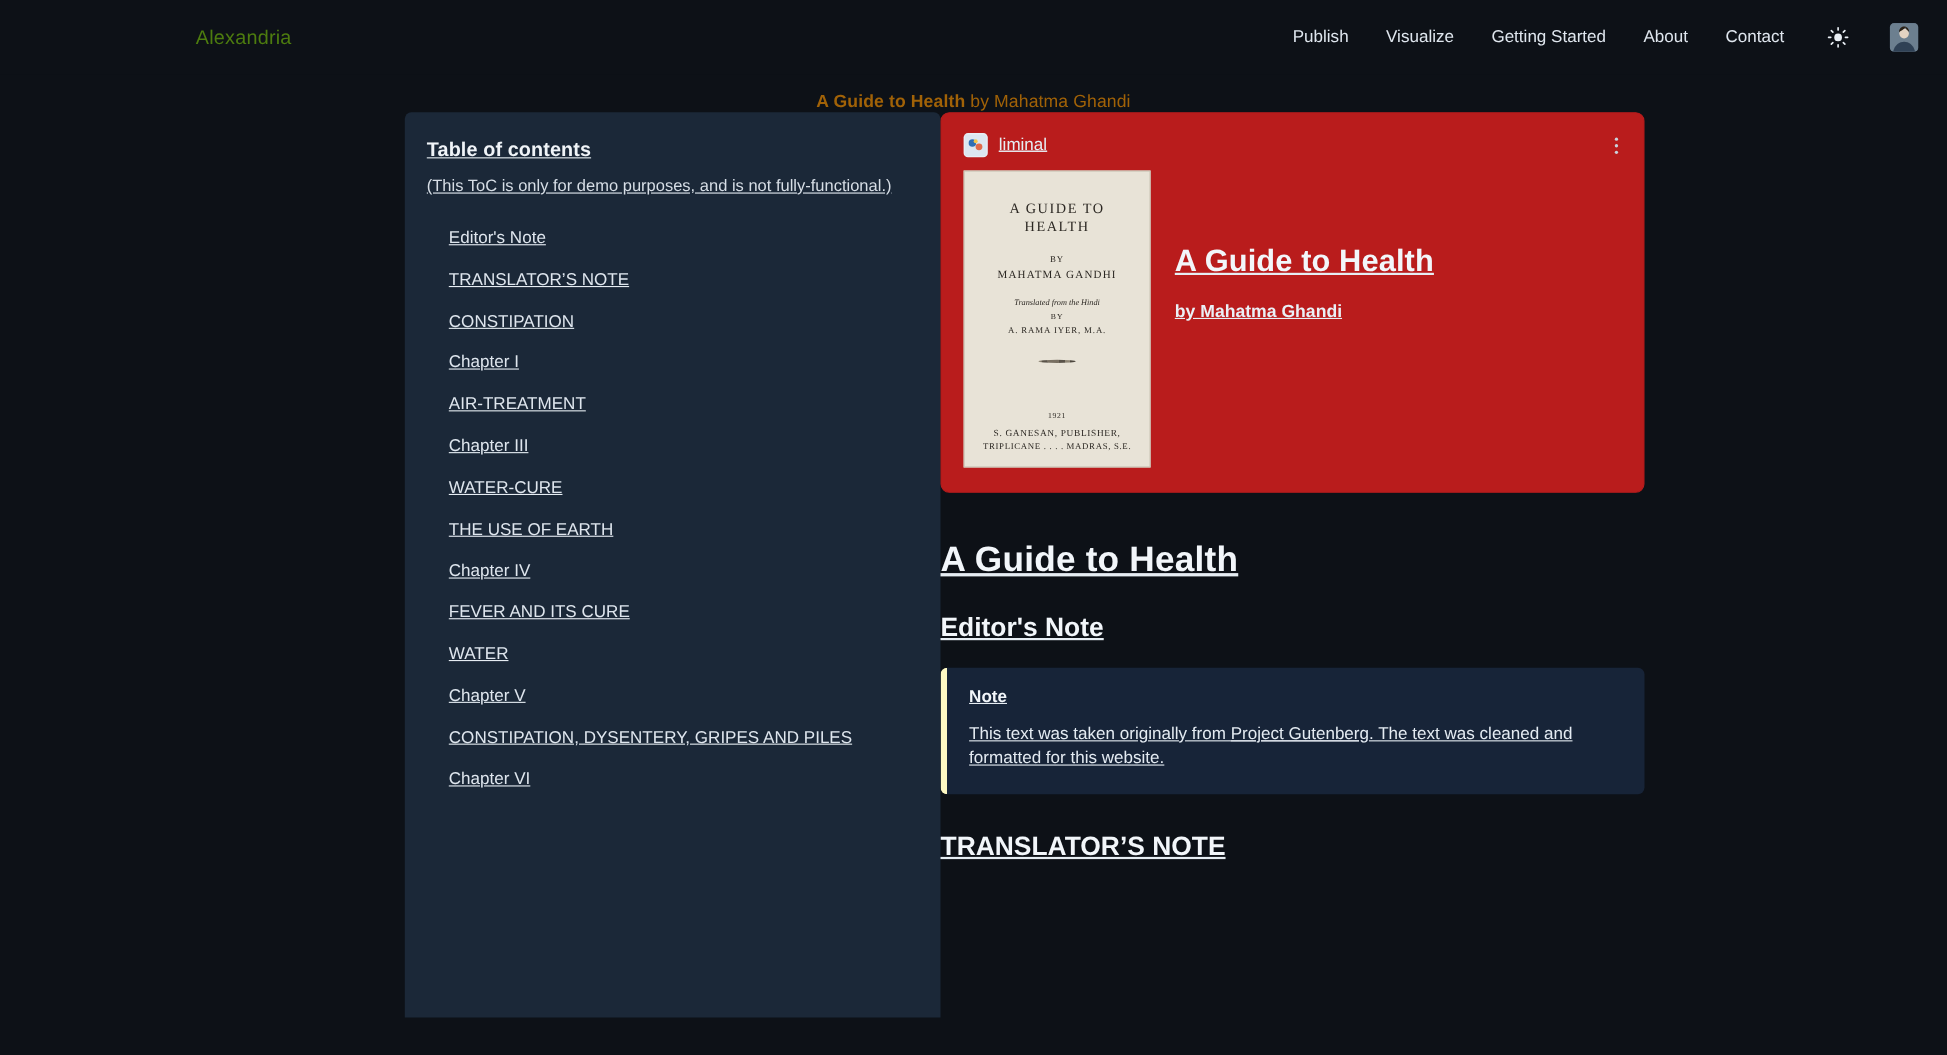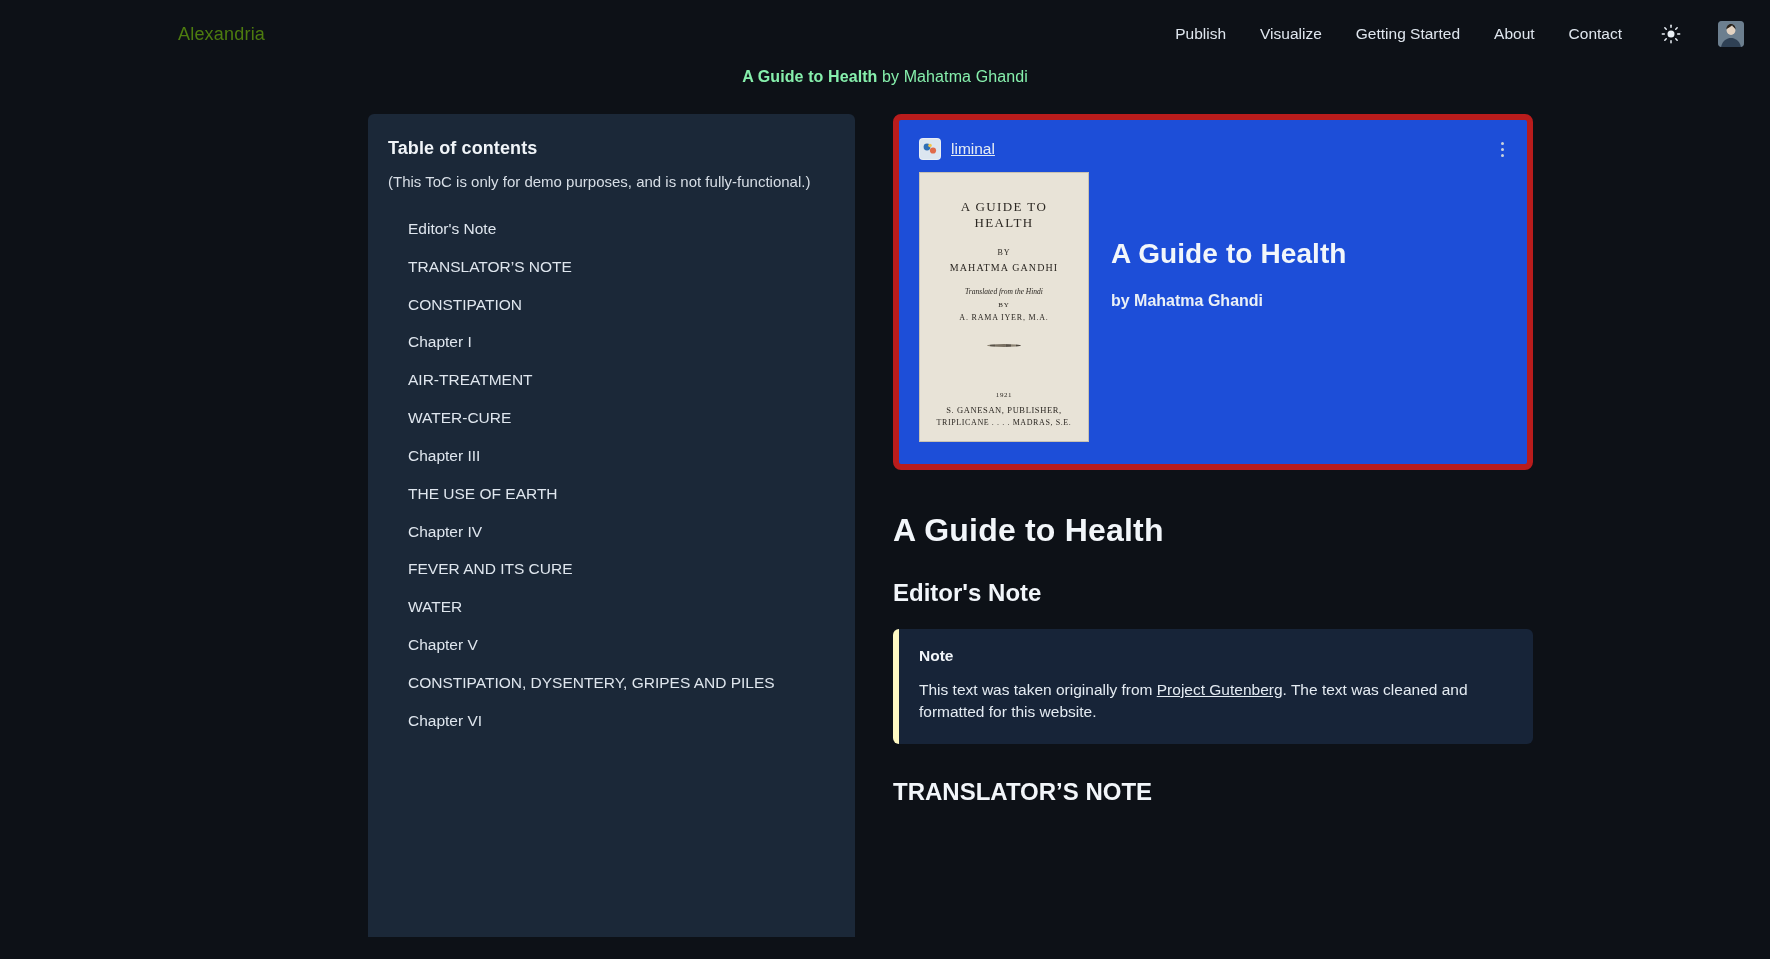--- a/index.html
+++ b/index.html
@@ -50,32 +50,32 @@
     overflow: hidden;
     background: #3a4a5a;
     display: block;
     margin-left: 2px;
   }
 
   
   .doc-subtitle {
     text-align: center;
     font-size: 16px;
-    color: #86efac;
+    color: #a16207;
+    margin-top: 16px;
     letter-spacing: .1px;
   }
   .doc-subtitle b { font-weight: 700; }
 
   
   .layout {
     display: flex;
-    margin-top: 28px;
     padding-left: 368px;
-    gap: 38px;
     height: calc(959px - 68px - 16px - 24px - 28px);
+    text-decoration: underline;
   }
 
   
   .toc {
     width: 487px;
     flex: 0 0 487px;
     background: #1b2838;
     border-radius: 6px 6px 0 0;
     padding: 24px 26px 10px 20px;
     overflow: hidden;
@@ -104,24 +104,24 @@
   }
 
   
   .content {
     width: 640px;
     flex: 0 0 640px;
   }
 
   
   .book-card {
-    border: 6px solid #b91c1c;
+    border: 1px solid #b91c1c;
     border-radius: 8px;
     padding: 18px 16px 22px 20px;
-    background: #1d4ed8;
+    background: #b91c1c;
     position: relative;
   }
   .card-head {
     display: flex;
     align-items: center;
     gap: 10px;
     margin-bottom: 12px;
   }
   .card-favicon {
     width: 22px; height: 22px;
@@ -283,22 +283,22 @@
 
   <aside class="toc">
     <div class="toc-title">Table of contents</div>
     <div class="toc-note">(This ToC is only for demo purposes, and is not fully-functional.)</div>
     <ul class="toc-list">
       <li class="toc-item">Editor's Note</li>
       <li class="toc-item">TRANSLATOR’S NOTE</li>
       <li class="toc-item">CONSTIPATION</li>
       <li class="toc-item">Chapter I</li>
       <li class="toc-item">AIR-TREATMENT</li>
+      <li class="toc-item">Chapter III</li>
       <li class="toc-item">WATER-CURE</li>
-      <li class="toc-item">Chapter III</li>
       <li class="toc-item">THE USE OF EARTH</li>
       <li class="toc-item">Chapter IV</li>
       <li class="toc-item">FEVER AND ITS CURE</li>
       <li class="toc-item">WATER</li>
       <li class="toc-item">Chapter V</li>
       <li class="toc-item">CONSTIPATION, DYSENTERY, GRIPES AND PILES</li>
       <li class="toc-item">Chapter VI</li>
     </ul>
   </aside>
 

